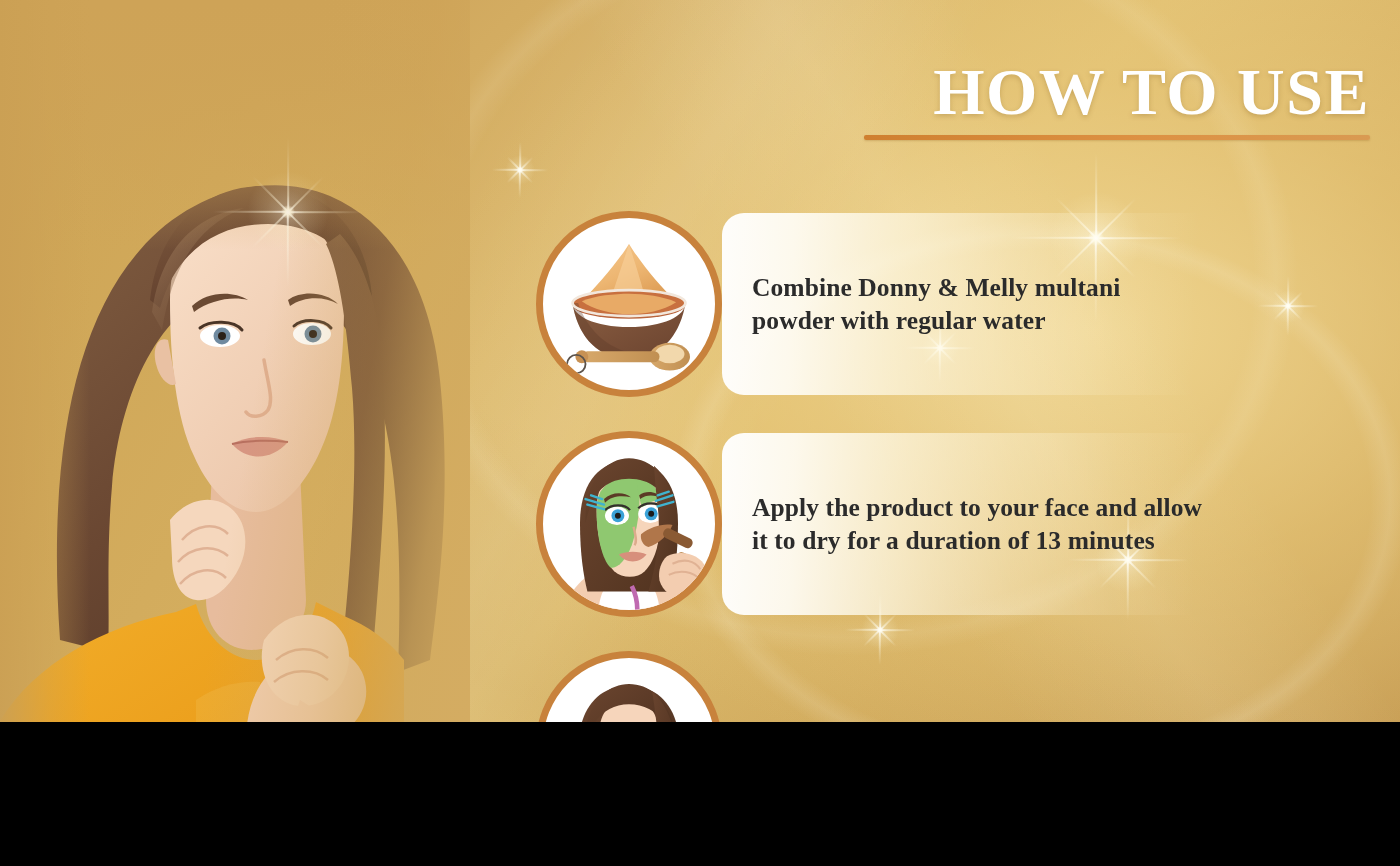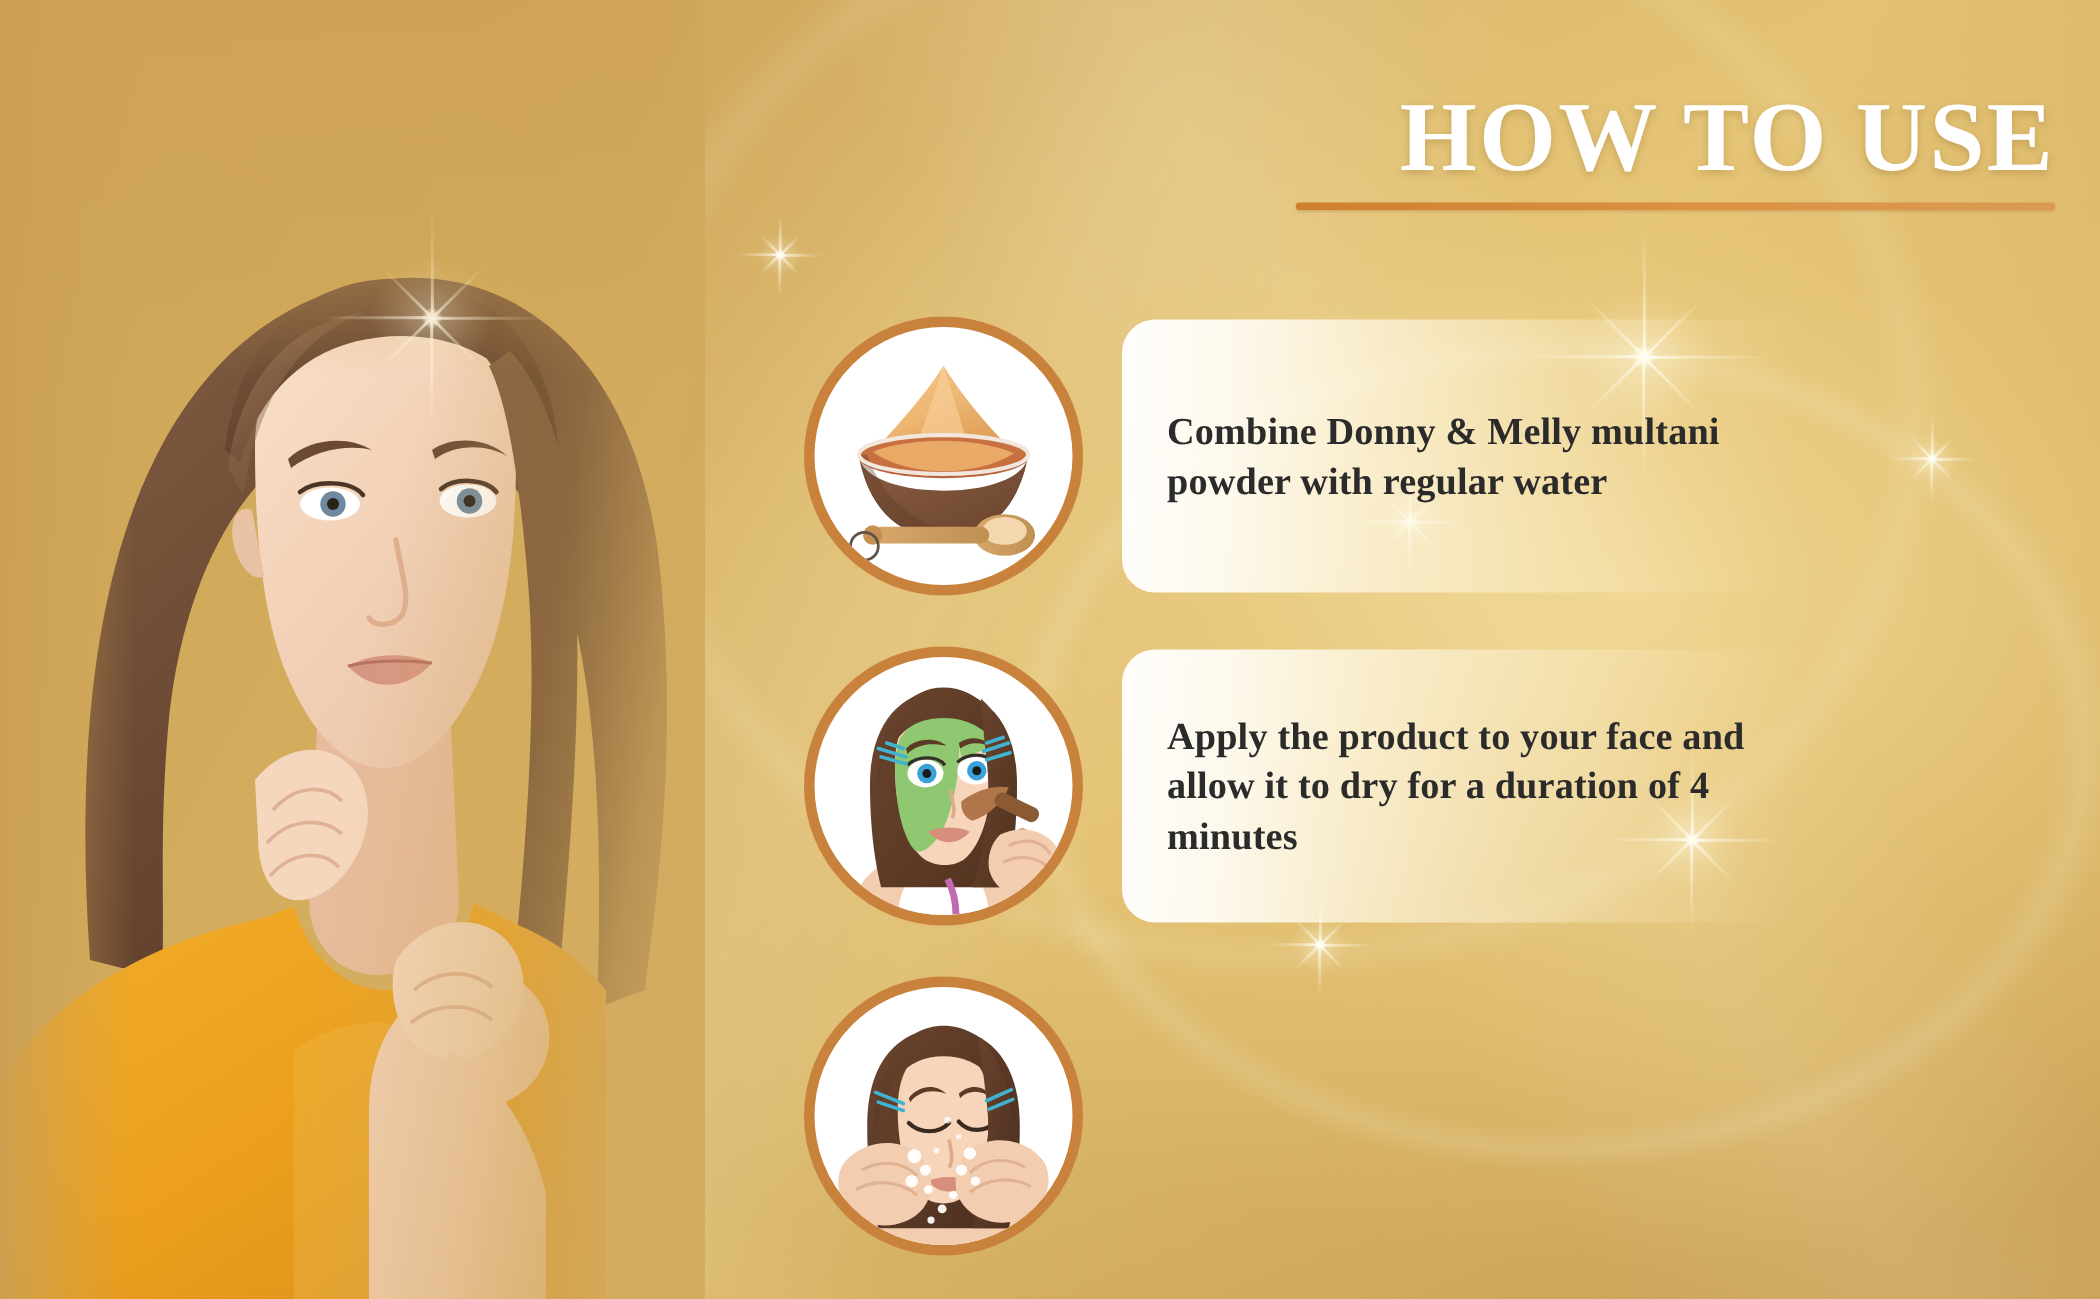--- a/index.html
+++ b/index.html
@@ -3,21 +3,21 @@
 <meta charset="utf-8">
 <style>
   html, body {
     margin: 0;
     padding: 0;
     background: #000;
   }
   #canvas {
     position: relative;
     width: 1400px;
-    height: 866px;
+    height: 722px;
     overflow: hidden;
     font-family: "Liberation Serif", "DejaVu Serif", serif;
   }
 
   
   .bg-base {
     position: absolute;
     inset: 0;
     background:
       radial-gradient(ellipse 900px 620px at 78% 46%, rgba(240,214,145,0.95) 0%, rgba(232,200,122,0.55) 40%, rgba(220,180,95,0.0) 72%),
@@ -153,21 +153,20 @@
     background: #ffffff;
     border: 7px solid #c8823c;
     box-sizing: border-box;
     overflow: hidden;
     z-index: 3;
   }
   .icon-circle svg { display: block; width: 100%; height: 100%; }
 
   .step-card {
     position: relative;
-    margin-left: 26px;
     flex: 1 1 auto;
     align-self: stretch;
     margin-top: 4px;
     margin-bottom: 4px;
     border-radius: 22px;
     background: linear-gradient(92deg,
         rgba(255,255,255,0.97) 0%,
         rgba(255,253,246,0.92) 14%,
         rgba(255,250,232,0.70) 34%,
         rgba(255,247,222,0.40) 56%,
@@ -464,21 +463,21 @@
         <rect x="148" y="122" width="22" height="10" rx="4" transform="rotate(26 148 122)" fill="#c08f58"></rect>
 
         <path d="M134 128 C150 120 170 126 176 140 C180 154 172 168 158 172 C144 176 130 168 126 154 C124 144 128 133 134 128 Z" fill="#f3cdb0"></path>
         <path d="M140 136 C152 130 164 132 170 142" stroke="#e0b294" stroke-width="2.2" fill="none"></path>
         <path d="M136 148 C148 142 162 144 170 153" stroke="#e0b294" stroke-width="2.2" fill="none"></path>
 
         <path d="M96 160 C100 168 102 178 102 186" stroke="#c06ab0" stroke-width="5" fill="none"></path>
       </svg>
     </div>
     <div class="step-card">
-      <p class="step-text">Apply the product to your face and allow it to dry for a duration of 4 minutes</p>
+      <p class="step-text">Apply the product to your face and allow it to dry for a duration of 13 minutes</p>
     </div>
   </div>
 
   <div class="step step-3">
     <div class="icon-circle">
       <svg viewBox="0 0 186 186">
         <defs>
           <linearGradient id="hair3" x1="0" y1="0" x2="1" y2="1">
             <stop offset="0" stop-color="#6b452f"></stop>
             <stop offset="1" stop-color="#4b2f1e"></stop>

